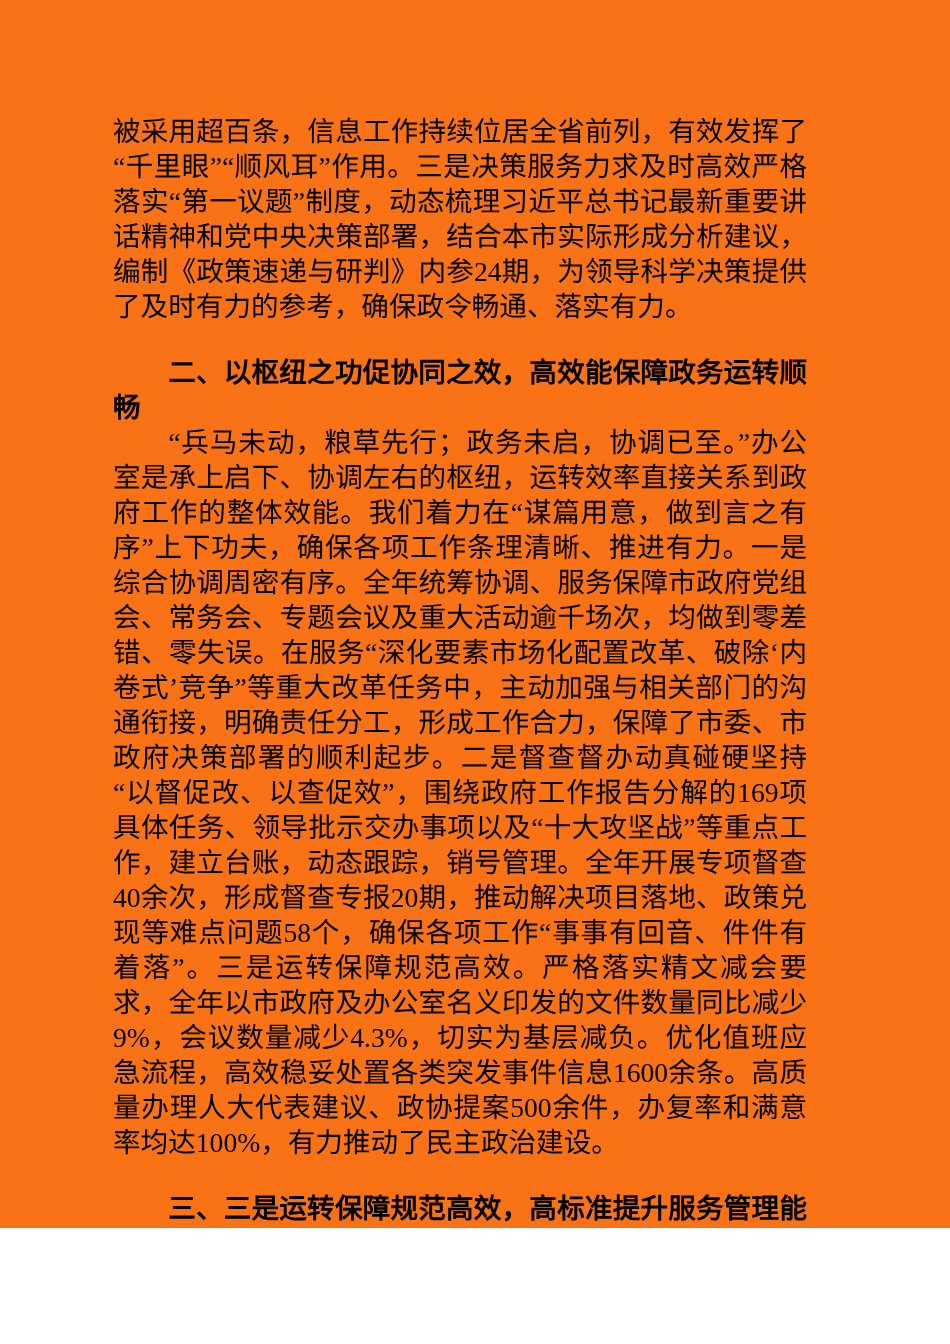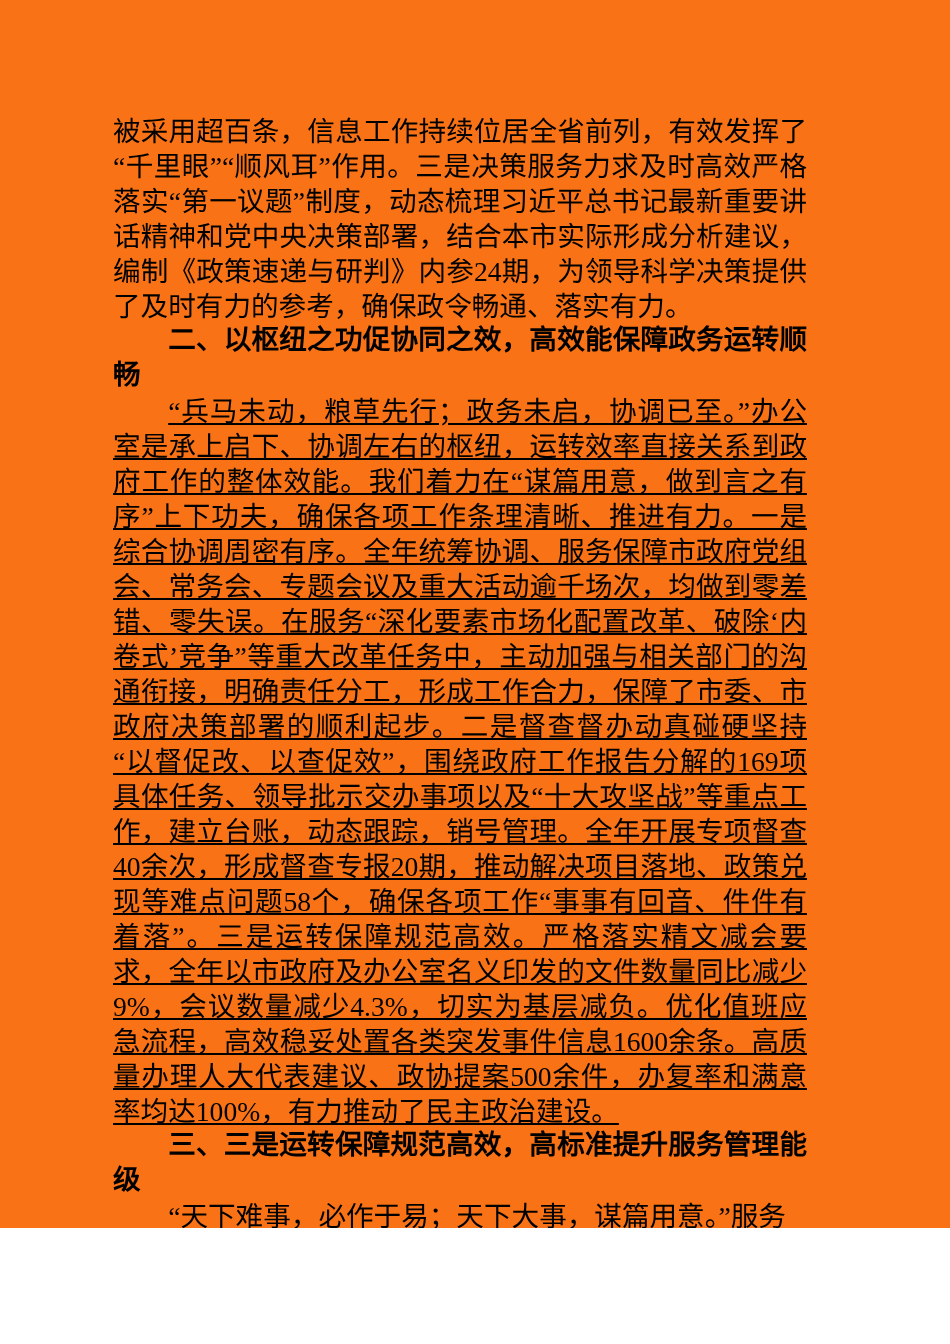--- a/index.html
+++ b/index.html
@@ -29,26 +29,26 @@
     text-align: justify;
     text-justify: inter-character;
     word-break: break-all;
   }
   p.body-text {
     font-family: "Liberation Serif", "DejaVu Serif", serif;
     font-weight: 400;
   }
   p.indent {
     text-indent: 2em;
-    text-decoration: underline;
   }
   p.heading {
-    font-family: Liberation Mono, monospace;
+    font-family: Liberation Serif, serif;
     font-weight: 700;
     text-indent: 2em;
+    margin-top: 31px;
   }
 </style>
 </head>
 <body>
 
 <div class="page">
   <div class="content">
     <p class="body-text">被采用超百条，信息工作持续位居全省前列，有效发挥了“千里眼”“顺风耳”作用。三是决策服务力求及时高效严格落实“第一议题”制度，动态梳理习近平总书记最新重要讲话精神和党中央决策部署，结合本市实际形成分析建议，编制《政策速递与研判》内参24期，为领导科学决策提供了及时有力的参考，确保政令畅通、落实有力。</p>
     <p class="heading">二、以枢纽之功促协同之效，高效能保障政务运转顺畅</p>
     <p class="body-text indent">“兵马未动，粮草先行；政务未启，协调已至。”办公室是承上启下、协调左右的枢纽，运转效率直接关系到政府工作的整体效能。我们着力在“谋篇用意，做到言之有序”上下功夫，确保各项工作条理清晰、推进有力。一是综合协调周密有序。全年统筹协调、服务保障市政府党组会、常务会、专题会议及重大活动逾千场次，均做到零差错、零失误。在服务“深化要素市场化配置改革、破除‘内卷式’竞争”等重大改革任务中，主动加强与相关部门的沟通衔接，明确责任分工，形成工作合力，保障了市委、市政府决策部署的顺利起步。二是督查督办动真碰硬坚持“以督促改、以查促效”，围绕政府工作报告分解的169项具体任务、领导批示交办事项以及“十大攻坚战”等重点工作，建立台账，动态跟踪，销号管理。全年开展专项督查40余次，形成督查专报20期，推动解决项目落地、政策兑现等难点问题58个，确保各项工作“事事有回音、件件有着落”。三是运转保障规范高效。严格落实精文减会要求，全年以市政府及办公室名义印发的文件数量同比减少9%，会议数量减少4.3%，切实为基层减负。优化值班应急流程，高效稳妥处置各类突发事件信息1600余条。高质量办理人大代表建议、政协提案500余件，办复率和满意率均达100%，有力推动了民主政治建设。</p>

